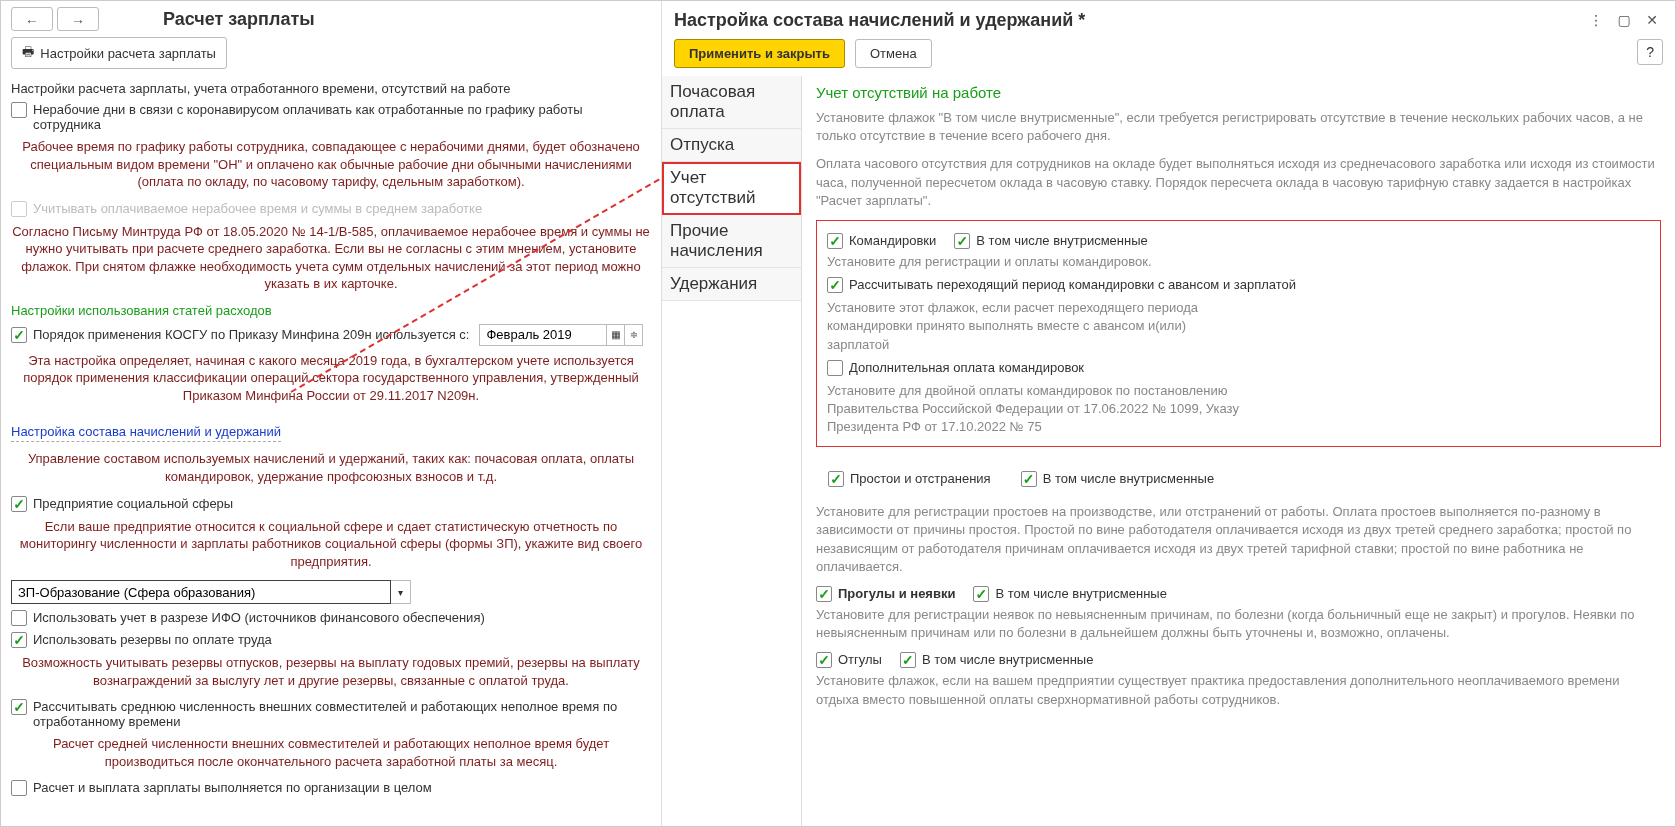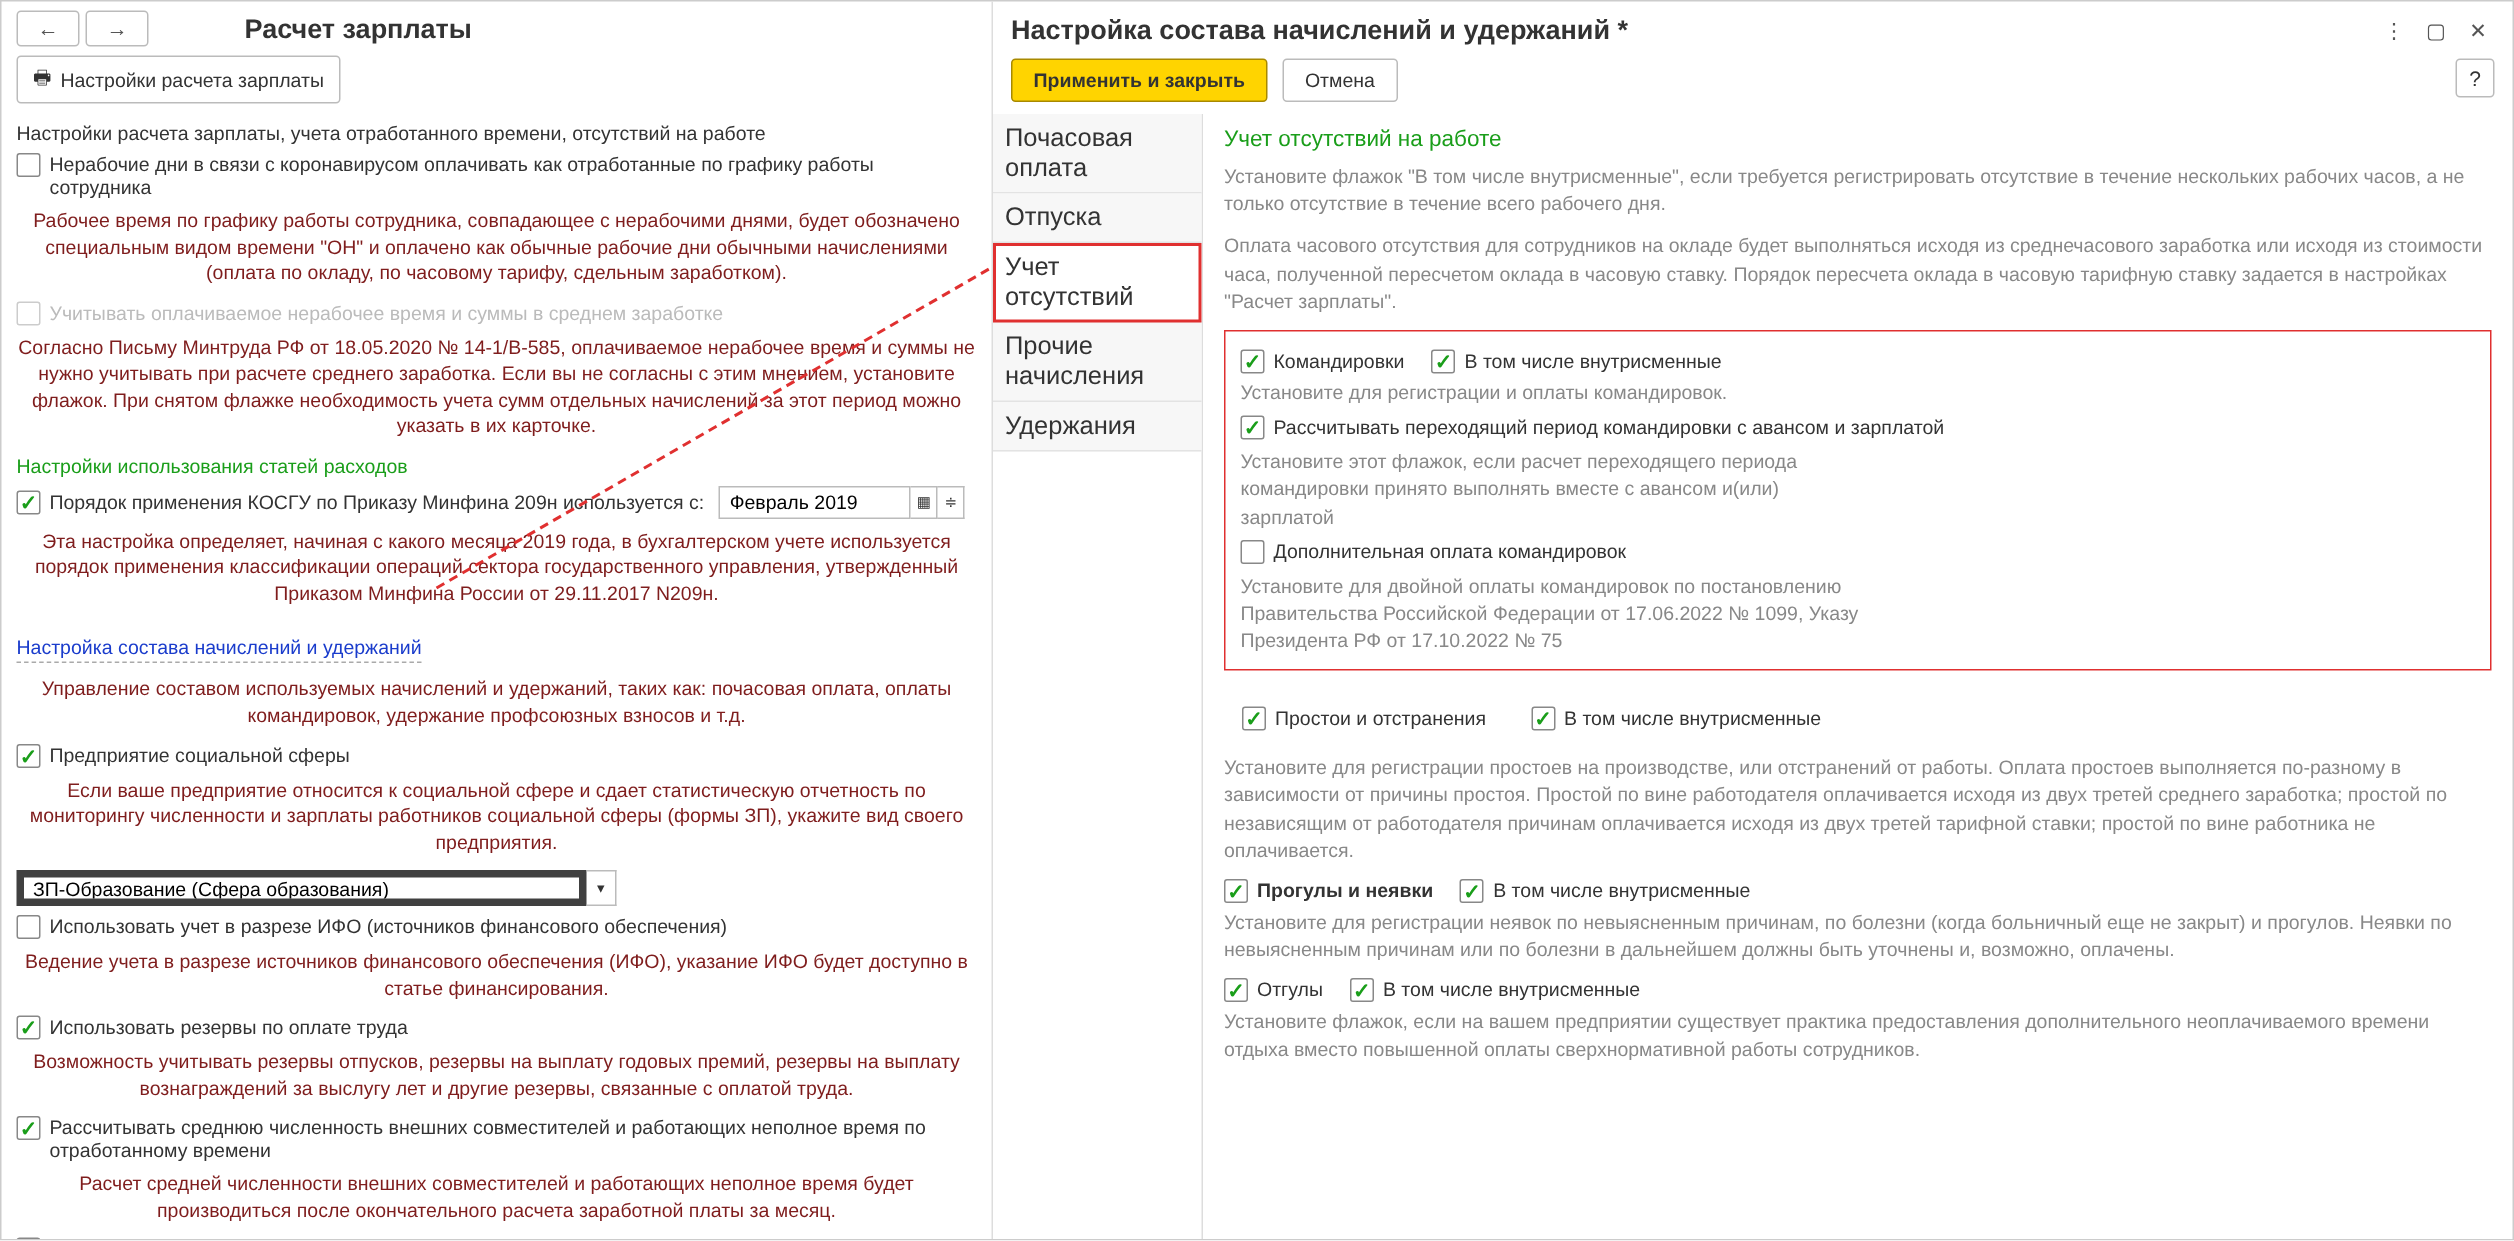--- a/index.html
+++ b/index.html
@@ -67,21 +67,21 @@
   .date-cal, .date-split {
     border: 1px solid #bbb; border-left: none; height: 22px; width: 18px;
     display: inline-flex; align-items: center; justify-content: center; font-size: 10px;
   }
   .link-underline {
     color: #1a3ccc; text-decoration: none; border-bottom: 1px dashed #aaa;
     display: inline-block; margin: 10px 0 4px 0; padding-bottom: 2px;
   }
   .select-ctrl { display: flex; align-items: stretch; margin: 6px 0; }
   .select-input {
-    border: 5px solid #404040; padding: 3px 6px; width: 380px; height: 24px; font-size: 13px;
+    border: 1px solid #404040; padding: 3px 6px; width: 380px; height: 24px; font-size: 13px;
   }
   .select-drop {
     border: 1px solid #bbb; border-left: none; width: 20px; height: 24px;
     display: inline-flex; align-items: center; justify-content: center; font-size: 10px;
   }
   .desc { color: #7f1d1d; margin: 4px 0 10px 0; line-height: 1.35; text-align: center; }
 
   
   .right-titlebar {
     display: flex; align-items: center; padding: 8px 12px 4px 12px;
@@ -184,21 +184,20 @@
 
     <div class="select-ctrl">
       <input class="select-input" value="ЗП-Образование (Сфера образования)" style="">
       <span class="select-drop">▾</span>
     </div>
 
     <div class="chk-row">
       <span class="chk"></span>
       <span>Использовать учет в разрезе ИФО (источников финансового обеспечения)</span>
     </div>
-    <div class="desc">Ведение учета в разрезе источников финансового обеспечения (ИФО), указание ИФО будет доступно в статье финансирования.</div>
 
     <div class="chk-row">
       <span class="chk on"></span>
       <span>Использовать резервы по оплате труда</span>
     </div>
     <div class="desc">Возможность учитывать резервы отпусков,  резервы на выплату годовых премий, резервы на выплату вознаграждений за выслугу лет и другие резервы, связанные с оплатой труда.</div>
 
     <div class="chk-row">
       <span class="chk on"></span>
       <span>Рассчитывать среднюю численность внешних совместителей и работающих неполное время по отработанному времени</span>

